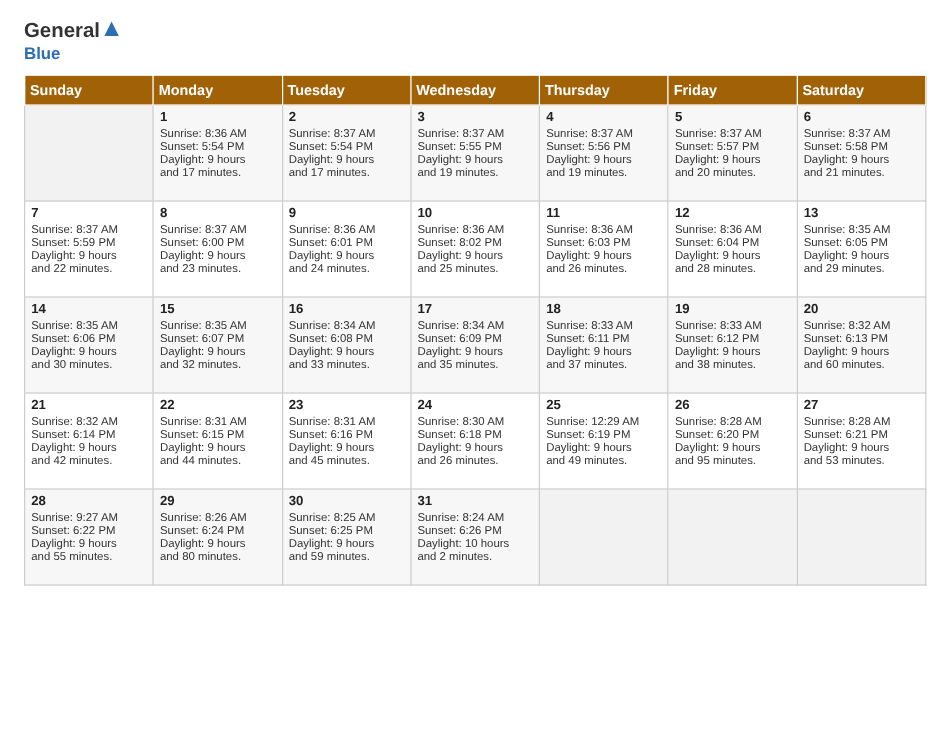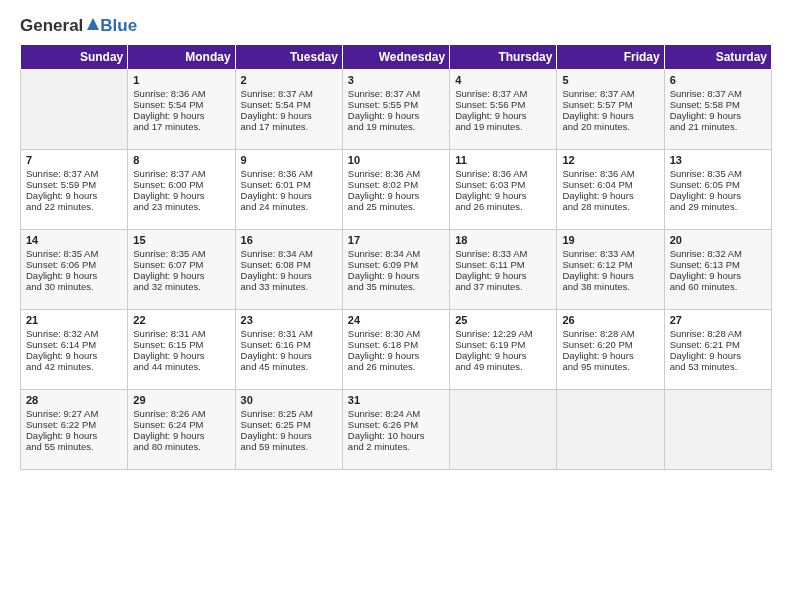--- a/index.html
+++ b/index.html
@@ -16,21 +16,21 @@
       padding: 16px 20px 10px 20px;
     }
     .header {
       display: flex;
       align-items: flex-start;
       justify-content: space-between;
       margin-bottom: 8px;
     }
     .logo {
       display: flex;
-      flex-direction: row;
+      flex-direction: column;
       align-items: flex-start;
     }
     .logo-row {
       display: flex;
       align-items: center;
     }
     .title-block {
       text-align: right;
     }
     .cal-title {
@@ -41,25 +41,25 @@
     .cal-subtitle {
       font-size: 15px;
       color: #444;
     }
     table {
       width: 100%;
       border-collapse: collapse;
       table-layout: fixed;
     }
     thead tr th {
-      background-color: #4c1d95;
+      background-color: #a16207;
       color: #fff;
       font-size: 12px;
       padding: 5px 4px;
-      text-align: right;
+      text-align: left;
       border: 1px solid #fff;
     }
     tbody tr td {
       border: 1px solid #ccc;
       vertical-align: top;
       padding: 4px 5px;
       font-size: 9.5px;
       color: #333;
       height: 80px;
     }
@@ -84,21 +84,21 @@
     <div class="logo">
       <div class="logo-row">
         <span style="font-size:17px;font-weight:bold;color:#333;">General</span>
         <span style="display:inline-block;margin-left:3px;vertical-align:middle;">
           <svg width="14" height="14" viewBox="0 0 14 14">
               <polygon points="7,1 13,13 1,13" fill="#2e6db4"></polygon>
             </svg>
         </span>
       </div>
       <div>
-        <span style="font-size:17px;font-weight:bold;color:#2e6db4;">Blue</span>
+        <span style="font-size:14px;font-weight:bold;color:#2e6db4;">Blue</span>
       </div>
     </div>
     <div class="title-block">
       <div class="cal-title"></div>
       <div class="cal-subtitle"></div>
     </div>
   </div>
 
   <table>
     <thead>

